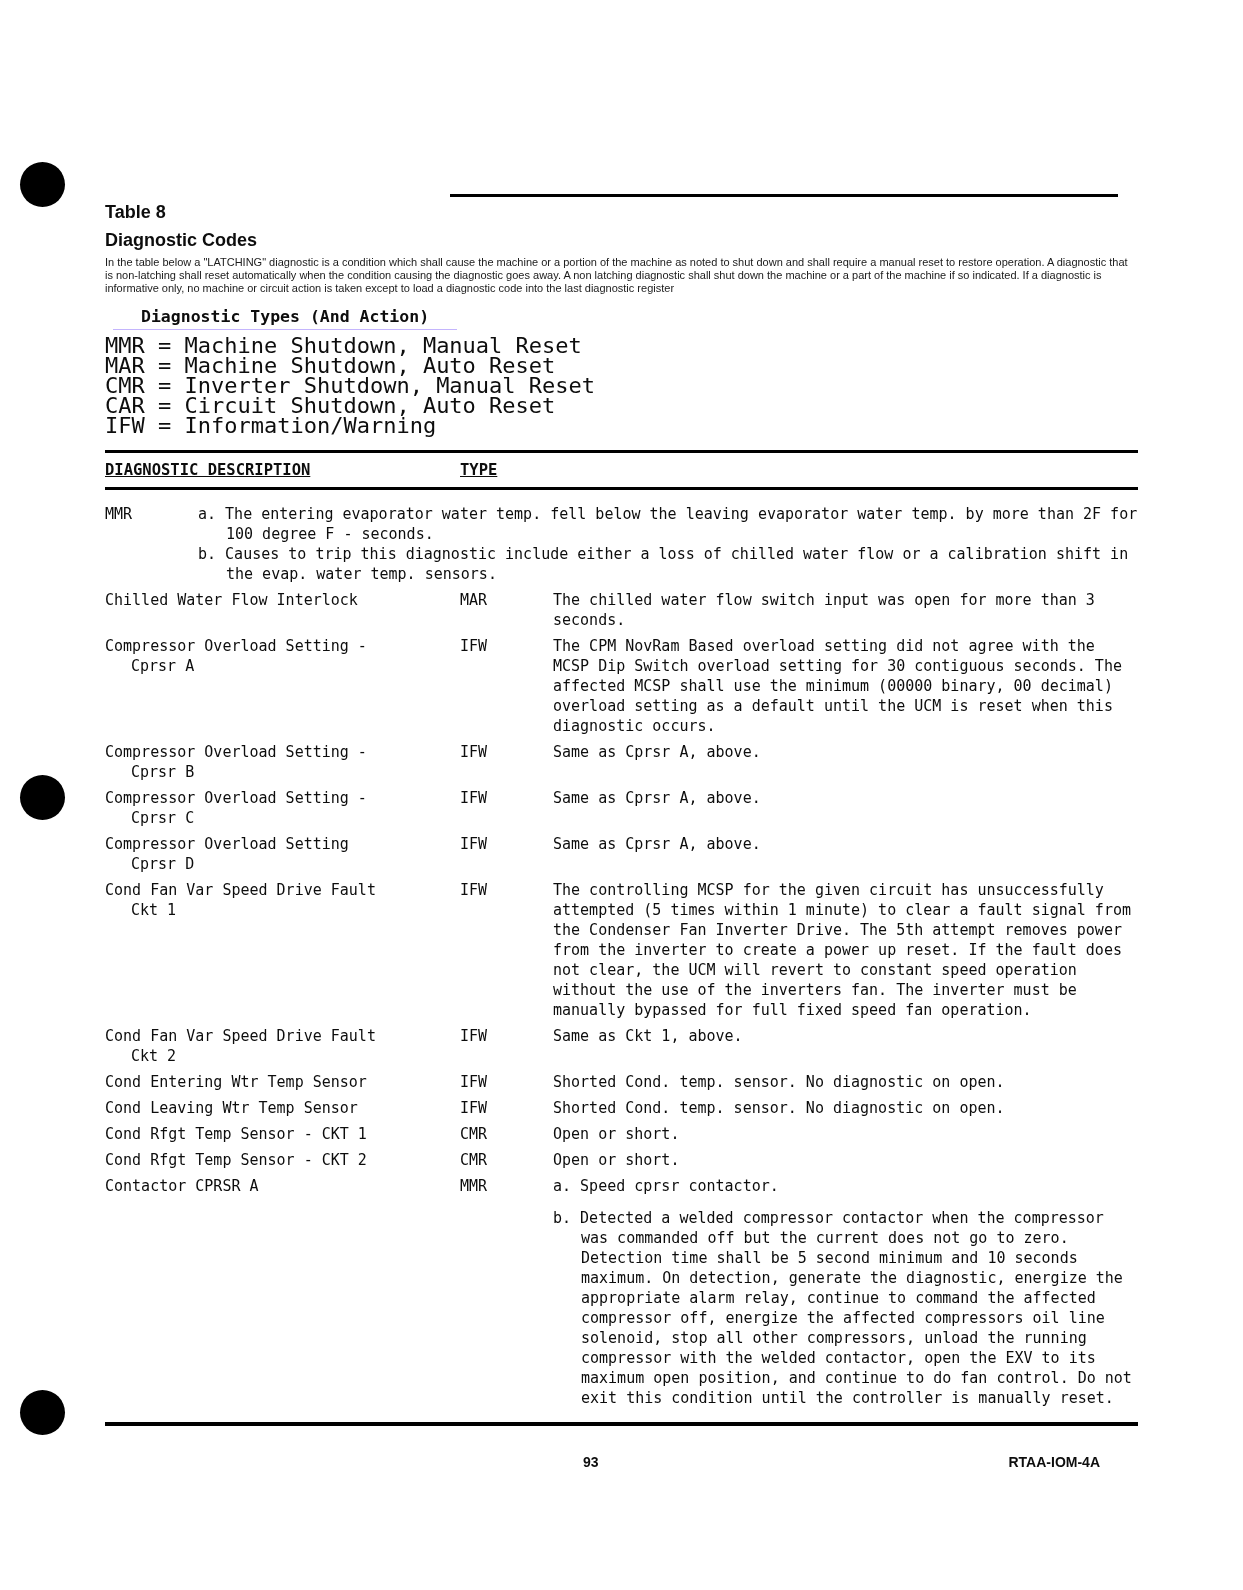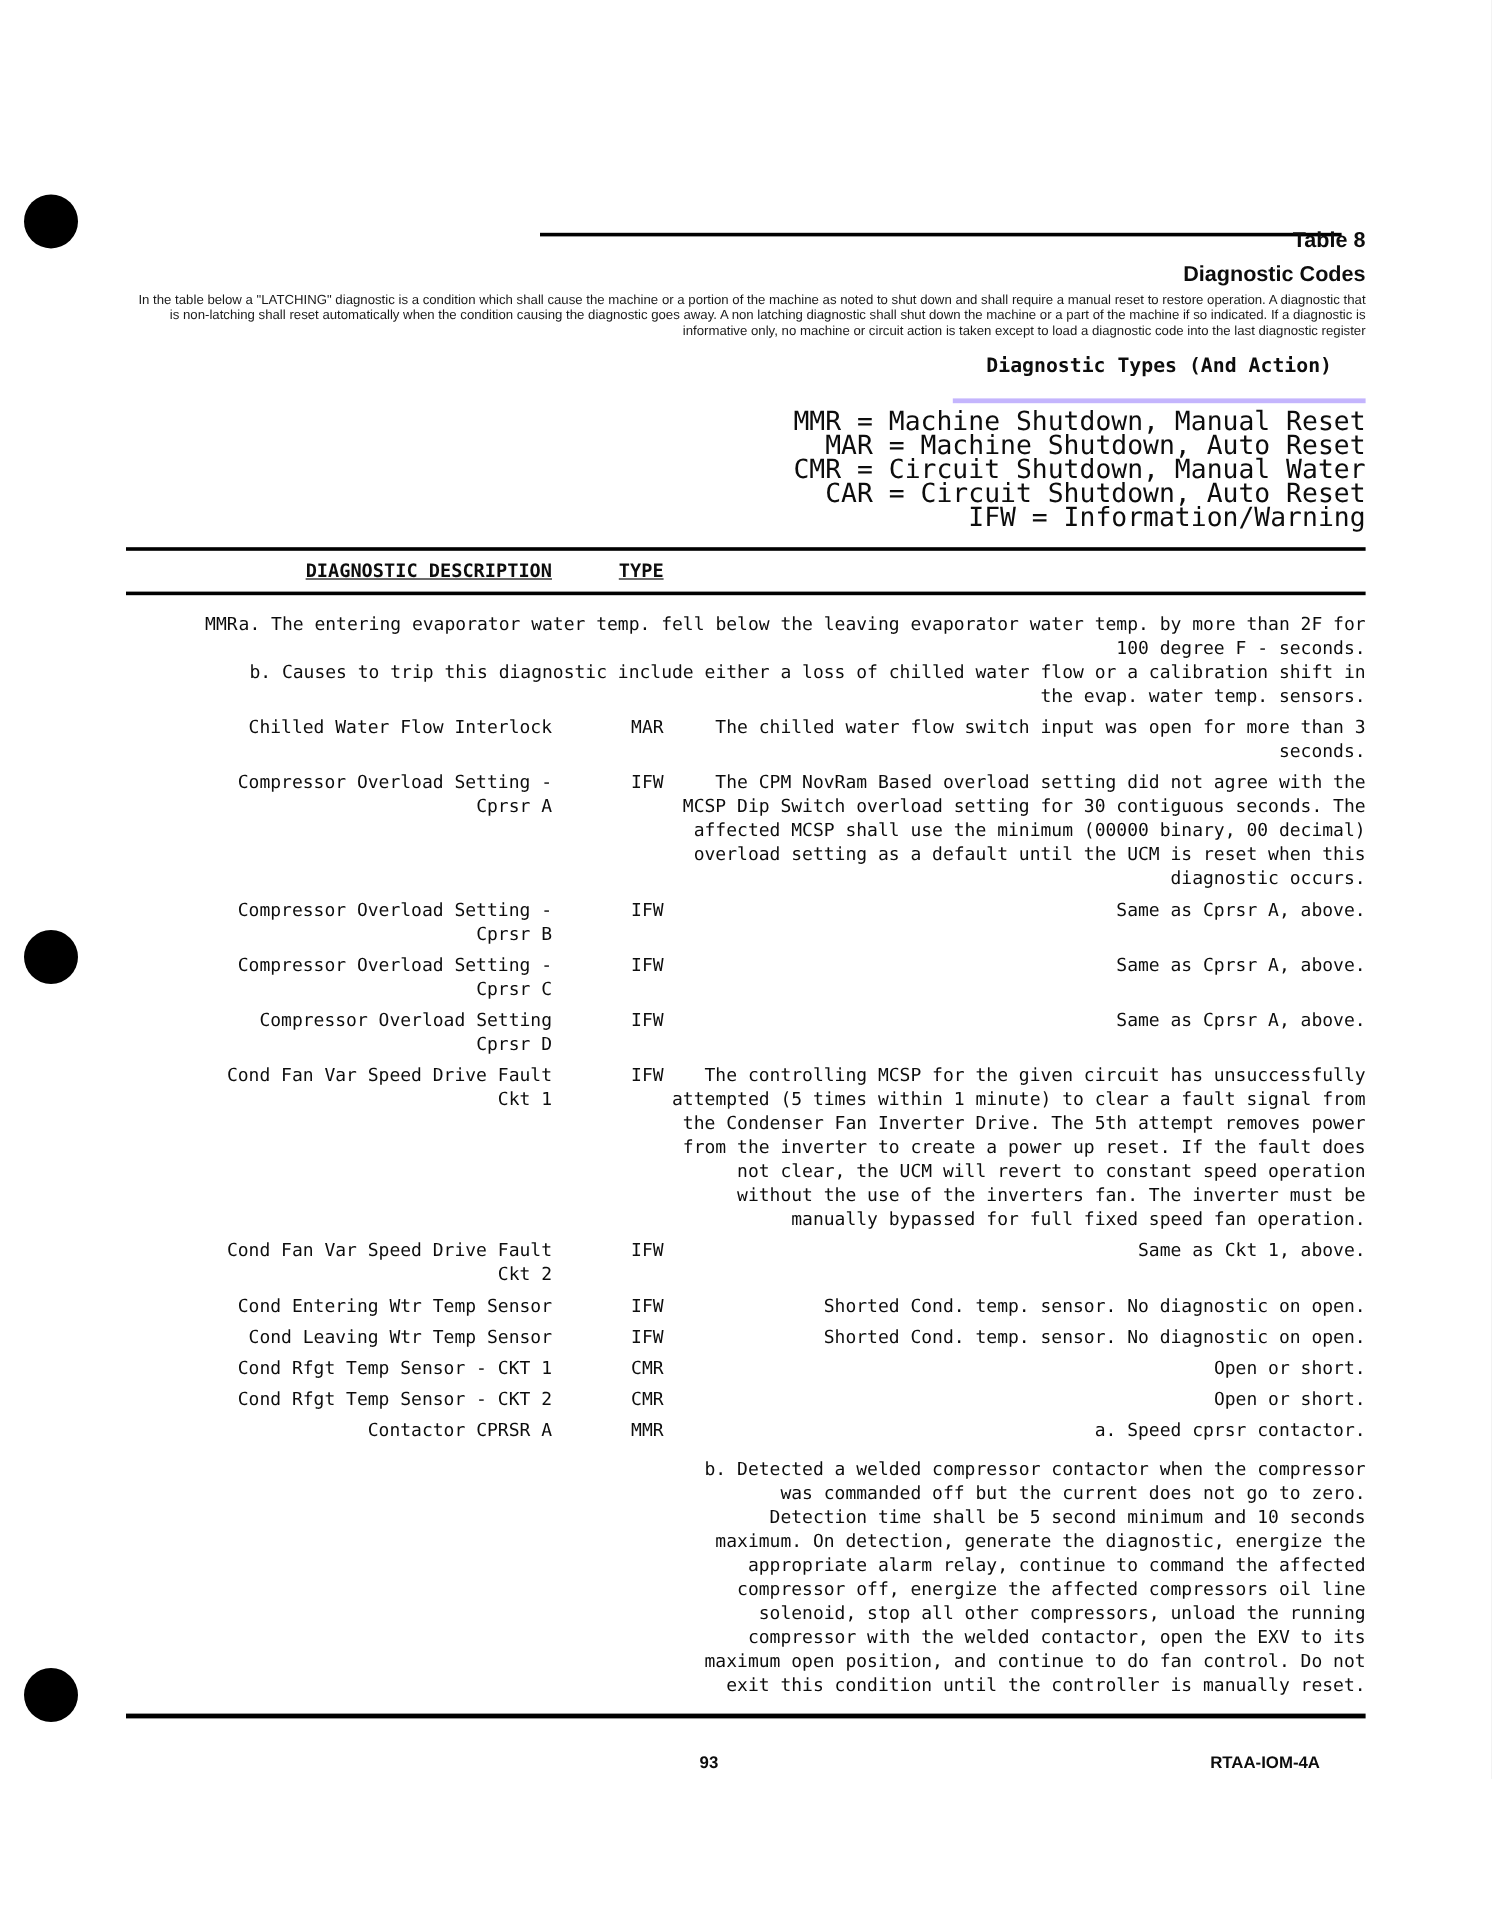--- a/index.html
+++ b/index.html
@@ -26,24 +26,23 @@
   .top-rule {
     position: absolute;
     top: 194px;
     left: 450px;
     width: 668px;
     height: 3px;
     background: #000;
   }
   .content {
     position: absolute;
-    top: 190px;
+    top: 202px;
     left: 105px;
     width: 1033px;
-    text-align: right;
   }
   .doc-title, .doc-subtitle {
     font-family: "Liberation Sans", sans-serif;
     font-weight: bold;
     font-size: 18px;
     line-height: 21px;
     margin: 0;
   }
   .doc-subtitle { margin-top: 7px; }
   .intro {
@@ -54,22 +53,22 @@
     color: #1a1a1a;
   }
   .types-heading {
     margin-top: 12px;
     font-size: 16.5px;
     font-weight: bold;
   }
   .types-heading span {
     display: inline-block;
     margin-left: 8px;
-    padding: 0 28px 18px 28px;
-    border-bottom: 4px solid #c4b5fd;
+    padding: 0 28px 3px 28px;
+    border-bottom: 1px solid #c4b5fd;
   }
   .types-list { margin-top: 6px; }
   .type-line {
     font-size: 22px;
     line-height: 20px;
     white-space: pre;
   }
   .rule { height: 3px; background: #000; }
   .rule.above-head { margin-top: 14px; }
   .rule.below-head { margin-top: 2px; }
@@ -122,21 +121,21 @@
     <h1 class="doc-title">Table 8</h1>
     <h2 class="doc-subtitle">Diagnostic Codes</h2>
     <p class="intro">In the table below a "LATCHING" diagnostic is a condition which shall cause the machine or a portion of the machine as noted to shut down and shall require a manual reset to restore operation. A diagnostic that is non-latching shall reset automatically when the condition causing the diagnostic goes away. A non latching diagnostic shall shut down the machine or a part of the machine if so indicated. If a diagnostic is informative only, no machine or circuit action is taken except to load a diagnostic code into the last diagnostic register</p>
 
     <div class="types-heading">
       <span>Diagnostic Types (And Action)</span>
     </div>
     <div class="types-list" id="types-list">
         <div class="type-line">MMR = Machine Shutdown, Manual Reset</div>
         <div class="type-line">MAR = Machine Shutdown, Auto Reset</div>
-        <div class="type-line">CMR = Circuit Shutdown, Manual Water</div>
+        <div class="type-line">CMR = Inverter Shutdown, Manual Reset</div>
         <div class="type-line">CAR = Circuit Shutdown, Auto Reset</div>
         <div class="type-line">IFW = Information/Warning</div>
       </div>
 
     <div class="rule above-head"></div>
     <div class="thead">
       <span class="col-desc"><span class="hd">DIAGNOSTIC DESCRIPTION</span></span>
       <span class="col-type"><span class="hd">TYPE</span></span>
     </div>
     <div class="rule below-head"></div>

